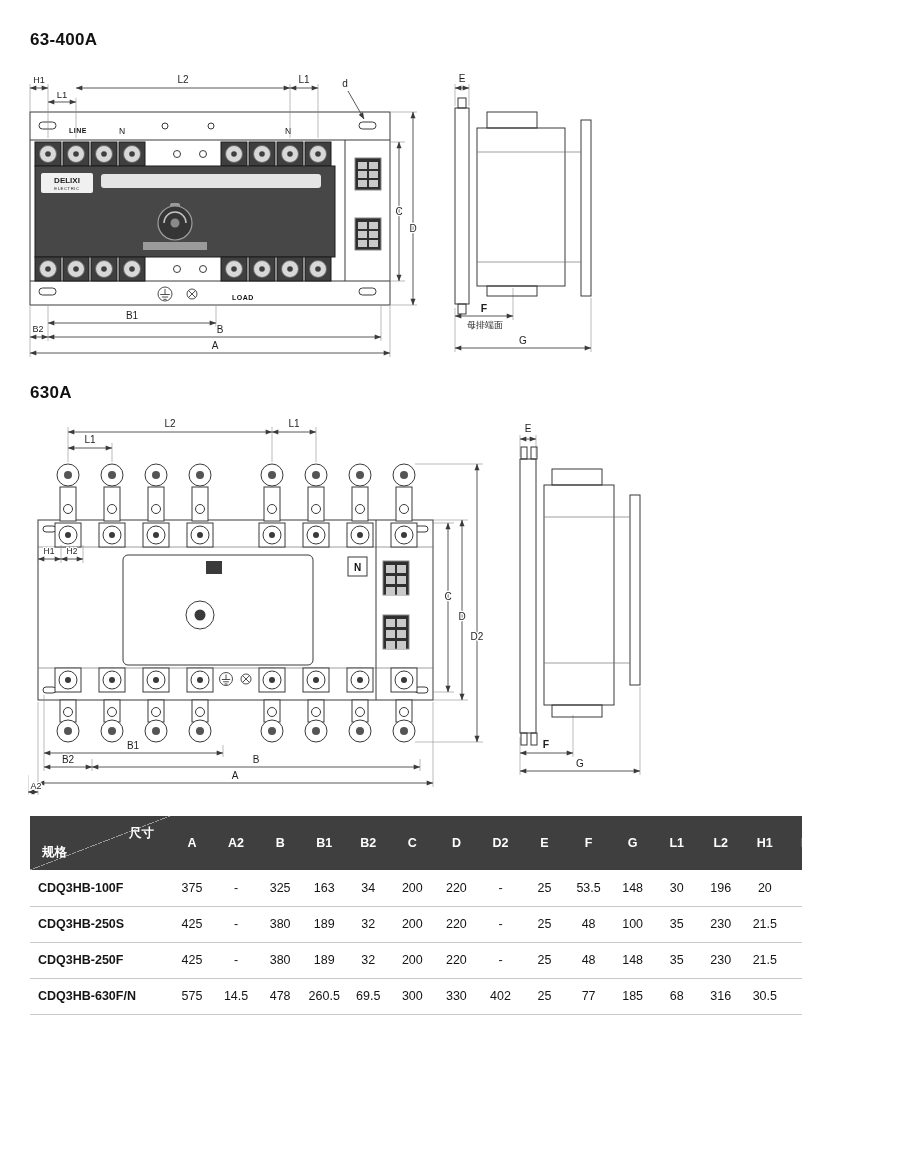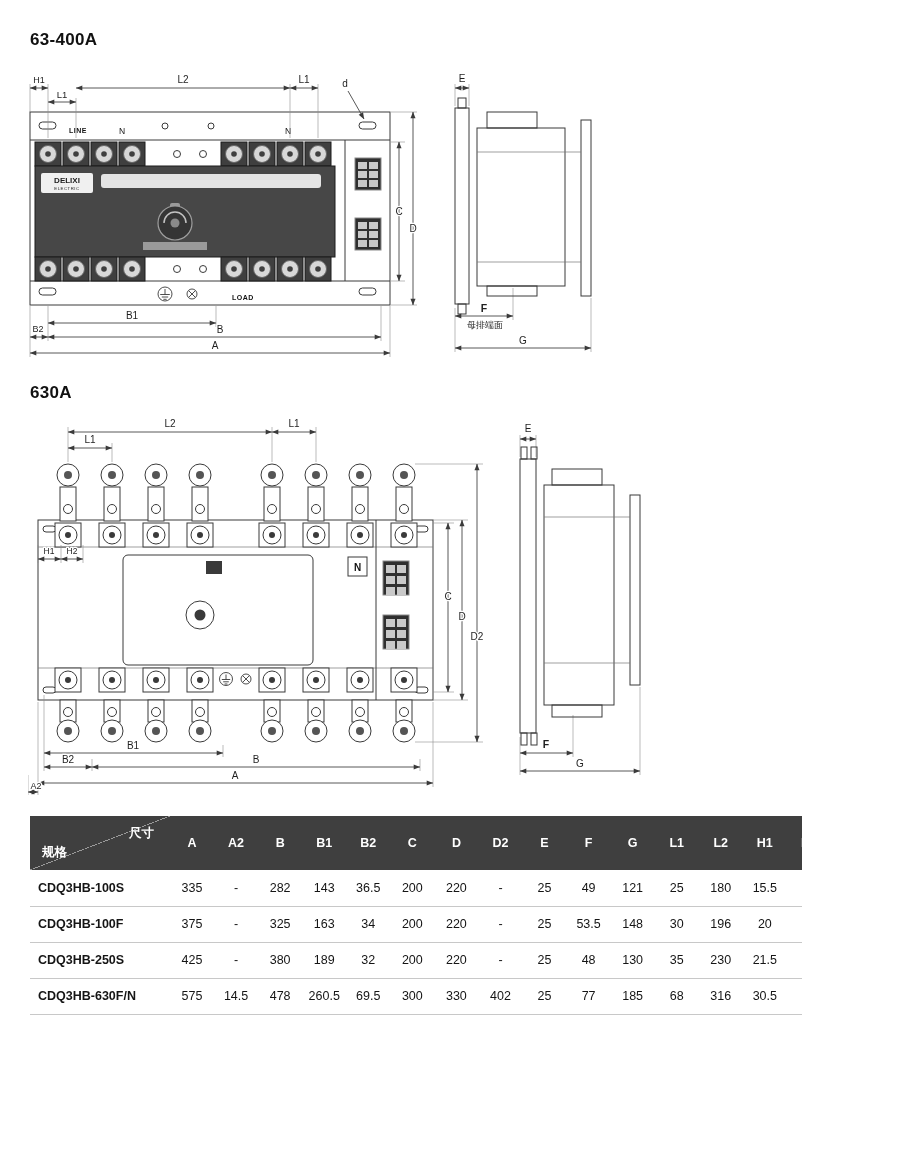--- a/index.html
+++ b/index.html
@@ -459,39 +459,20 @@
           <th>G</th>
           <th>L1</th>
           <th>L2</th>
           <th>H1</th>
           <th>H2</th>
           <th>d</th>
         </tr>
     </thead>
     <tbody>
         <tr>
-          <td class="model">CDQ3HB-100S</td>
-          <td>335</td>
-          <td>-</td>
-          <td>282</td>
-          <td>143</td>
-          <td>36.5</td>
-          <td>200</td>
-          <td>220</td>
-          <td>-</td>
-          <td>25</td>
-          <td>49</td>
-          <td>121</td>
-          <td>25</td>
-          <td>180</td>
-          <td>15.5</td>
-          <td>-</td>
-          <td>9</td>
-        </tr>
-        <tr>
           <td class="model">CDQ3HB-100F</td>
           <td>375</td>
           <td>-</td>
           <td>325</td>
           <td>163</td>
           <td>34</td>
           <td>200</td>
           <td>220</td>
           <td>-</td>
           <td>25</td>
@@ -508,21 +489,40 @@
           <td>425</td>
           <td>-</td>
           <td>380</td>
           <td>189</td>
           <td>32</td>
           <td>200</td>
           <td>220</td>
           <td>-</td>
           <td>25</td>
           <td>48</td>
-          <td>130</td>
+          <td>100</td>
+          <td>35</td>
+          <td>230</td>
+          <td>21.5</td>
+          <td>-</td>
+          <td>9</td>
+        </tr>
+        <tr>
+          <td class="model">CDQ3HB-250F</td>
+          <td>425</td>
+          <td>-</td>
+          <td>380</td>
+          <td>189</td>
+          <td>32</td>
+          <td>200</td>
+          <td>220</td>
+          <td>-</td>
+          <td>25</td>
+          <td>48</td>
+          <td>148</td>
           <td>35</td>
           <td>230</td>
           <td>21.5</td>
           <td>-</td>
           <td>9</td>
         </tr>
         <tr>
           <td class="model">CDQ3HB-630F/N</td>
           <td>575</td>
           <td>14.5</td>

